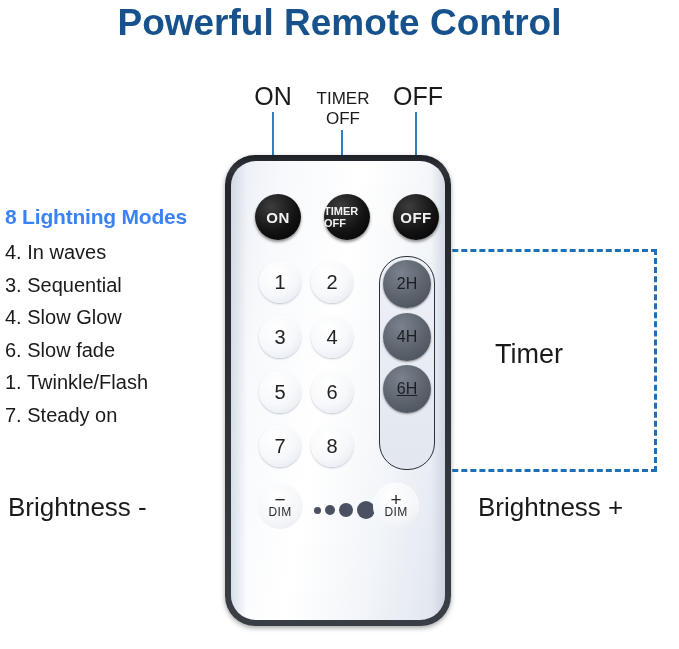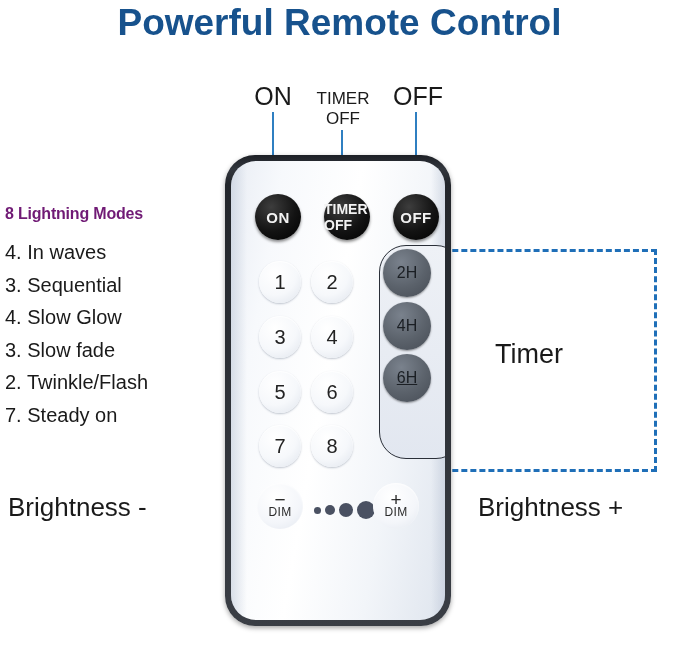--- a/index.html
+++ b/index.html
@@ -26,21 +26,21 @@
   .callout{position:absolute;color:#1a1a1a;font-family:"Liberation Sans", sans-serif;text-align:center;}
   .callout-on{left:243px;top:82px;width:60px;font-size:25px;}
   .callout-timer{left:306px;top:89px;width:74px;font-size:17px;line-height:20px;}
   .callout-off{left:388px;top:82px;width:60px;font-size:25px;}
 
   .pointer{position:absolute;width:2px;background:#2f7fc1;}
 
   
   .modes-head{
     position:absolute;left:5px;top:205px;
-    font-size:16px;font-weight:bold;color:#701a75;
+    font-size:21px;font-weight:bold;color:#3b82f6;
     letter-spacing:-0.2px;
   }
   .modes-list{
     position:absolute;left:5px;top:236px;
     font-size:20px;color:#1a1a1a;
     line-height:32.5px;
     list-style:none;margin:0;padding:0;
   }
 
   
@@ -84,38 +84,37 @@
   
   .btn-top{
     position:absolute;width:46px;height:46px;border-radius:50%;
     background:radial-gradient(circle at 35% 28%, #3d3d3d 0%, #131313 55%, #000 100%);
     color:#f2f2f2;
     display:flex;align-items:center;justify-content:center;
     box-shadow:0 2px 3px rgba(0,0,0,.45);
   }
   .btn-top span{font-weight:bold;}
   .btn-on span{font-size:15px;letter-spacing:.5px;}
-  .btn-timeroff span{font-size:14px;letter-spacing:0px;}
+  .btn-timeroff span{font-size:11px;letter-spacing:0px;}
   .btn-off span{font-size:15px;letter-spacing:.5px;}
 
   
   .key{
     position:absolute;width:42px;height:42px;border-radius:50%;
     background:radial-gradient(circle at 38% 30%, #ffffff 0%, #f6f8fb 55%, #dfe4ec 100%);
     display:flex;align-items:center;justify-content:center;
     color:#232323;font-size:20px;
     box-shadow:0 1px 2px rgba(120,130,150,.45), inset 0 1px 1px rgba(255,255,255,.9);
   }
 
   
   .timer-stack{
-    position:absolute;left:148px;top:84px;width:54px;height:212px;
+    position:absolute;left:148px;top:95px;width:54px;height:212px;
     border:1.5px solid #2a2f38;border-radius:27px;
     background:linear-gradient(180deg,#eef1f6,#e2e7f0);
-    padding-left:28px;
   }
   .tkey{
     position:absolute;left:3px;width:48px;height:48px;border-radius:50%;
     background:radial-gradient(circle at 38% 28%, #7a828d 0%, #5b626b 55%, #464c55 100%);
     display:flex;align-items:center;justify-content:center;
     color:#1b1f24;font-size:16px;
     box-shadow:0 1px 2px rgba(0,0,0,.4);
   }
 
   
@@ -153,22 +152,22 @@
 
   <div class="pointer" style="left:272px;top:112px;height:85px;"></div>
   <div class="pointer" style="left:341px;top:130px;height:67px;"></div>
   <div class="pointer" style="left:415px;top:112px;height:85px;"></div>
 
   <div class="modes-head">8 Lightning Modes</div>
   <ul class="modes-list">
     <li>4. In waves</li>
     <li>3. Sequential</li>
     <li>4. Slow Glow</li>
-    <li>3. Slow fade</li>
-    <li>2. Twinkle/Flash</li>
+    <li>6. Slow fade</li>
+    <li>1. Twinkle/Flash</li>
     <li>7. Steady on</li>
   </ul>
 
   <div class="dash-box dash-keypad"></div>
   <div class="dash-box dash-timer"></div>
   <div class="timer-label">Timer</div>
 
   <div class="bright bright-plus">Brightness +</div>
   <div class="bright bright-minus">Brightness -</div>
 

